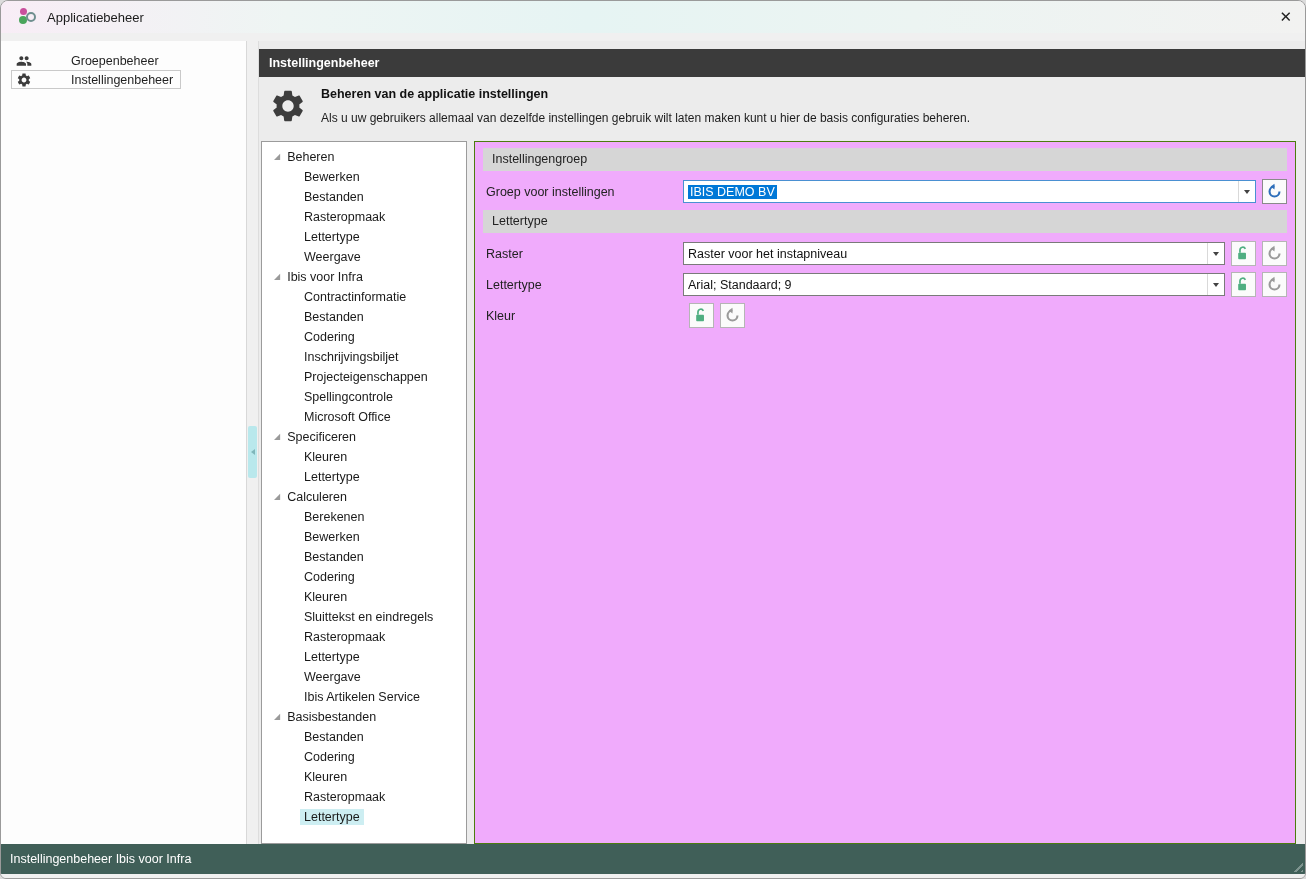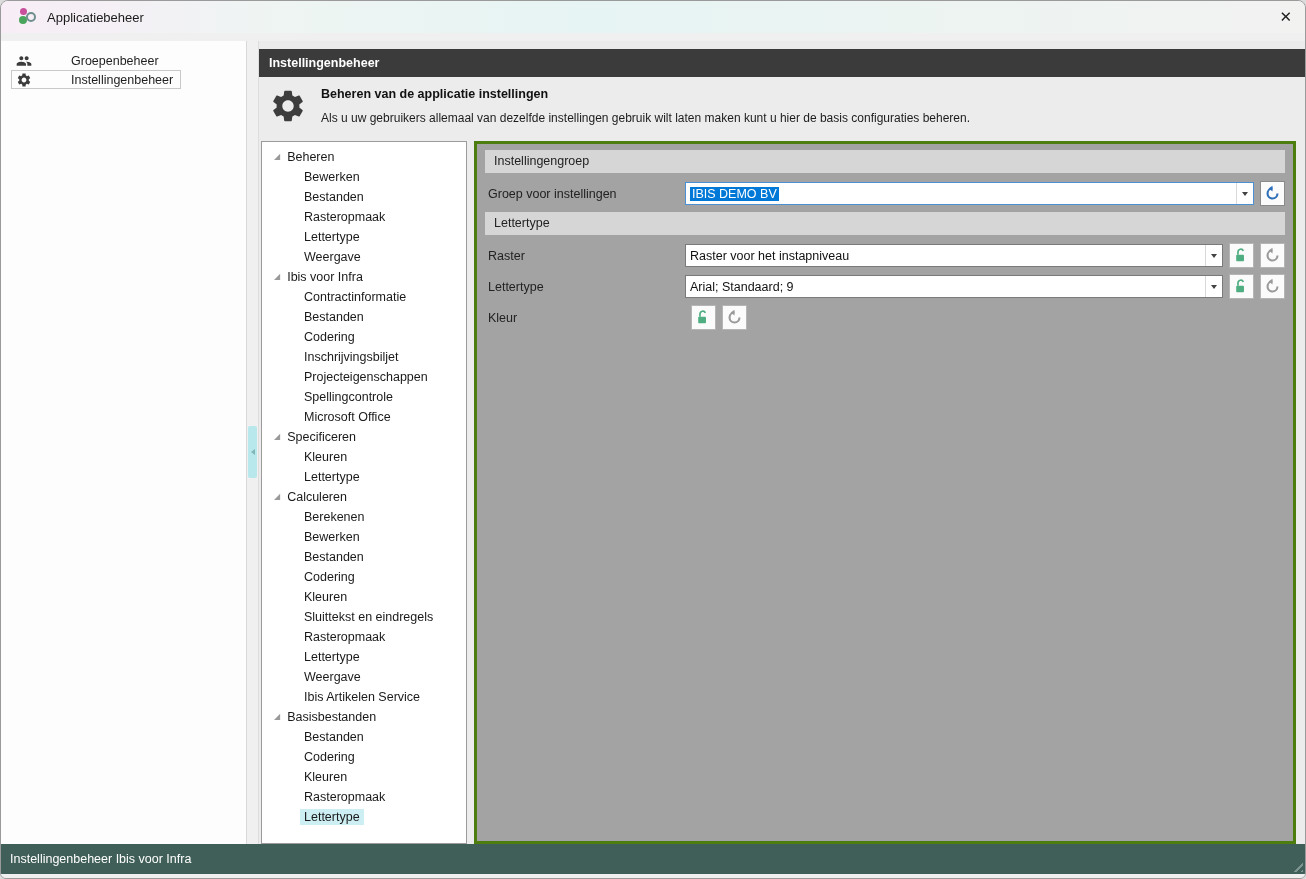--- a/index.html
+++ b/index.html
@@ -47,21 +47,21 @@
   .tree-panel { width:206px; flex:0 0 206px; background:#ffffff; border:1px solid #9b9b9b; padding-top:5px; overflow:hidden; }
   .tree-group-row, .tree-child-row { height:20px; display:flex; align-items:center; white-space:nowrap; }
   .tree-group-row { padding-left:12px; }
   .expander { font-size:8px; color:#9a9a9a; margin-right:7px; line-height:1; }
   .tree-group-row .tlabel { font-size:12.5px; color:#1a1a1a; }
   .tree-child-row { padding-left:38px; }
   .tree-child-row .tlabel { font-size:12.5px; color:#1a1a1a; padding:1px 4px; }
   .tree-child-row .tlabel.selected { background:#cdeef2; }
 
   
-  .settings-panel { flex:1 1 auto; background:#a3a3a3; border:3px solid #4d7c0f; padding:6px 8px 0 8px; min-width:0; }
+  .settings-panel { flex:1 1 auto; background:#f0abfc; border:1px solid #4d7c0f; padding:6px 8px 0 8px; min-width:0; }
   .section-header { height:23px; line-height:23px; background:#d6d6d6; color:#222; font-size:12.5px; padding-left:9px; margin-bottom:8px; }
   .field-row { display:flex; align-items:center; height:25px; margin-bottom:6px; }
   .field-label { width:200px; flex:0 0 200px; padding-left:3px; font-size:12.5px; color:#222; }
   .combo { flex:1 1 auto; height:23px; background:#ffffff; border:1px solid #7a7a7a; display:flex; align-items:center; min-width:0; }
   .combo.focused { border-color:#4a90d2; }
   .combo-text { flex:1 1 auto; padding-left:4px; font-size:12.5px; color:#111; white-space:nowrap; overflow:hidden; }
   .combo-text .sel { background:#0078d7; color:#ffffff; padding:1px 2px; }
   .combo-arrow-zone { width:17px; flex:0 0 17px; height:100%; display:flex; align-items:center; justify-content:center; border-left:1px solid #d9d9d9; }
   .combo-arrow { width:0; height:0; border-left:3.5px solid transparent; border-right:3.5px solid transparent; border-top:4px solid #424242; }
   .swatch { width:16px; height:16px; border:1px solid #4a4a4a; margin:0 7px 0 4px; flex:0 0 16px; }

